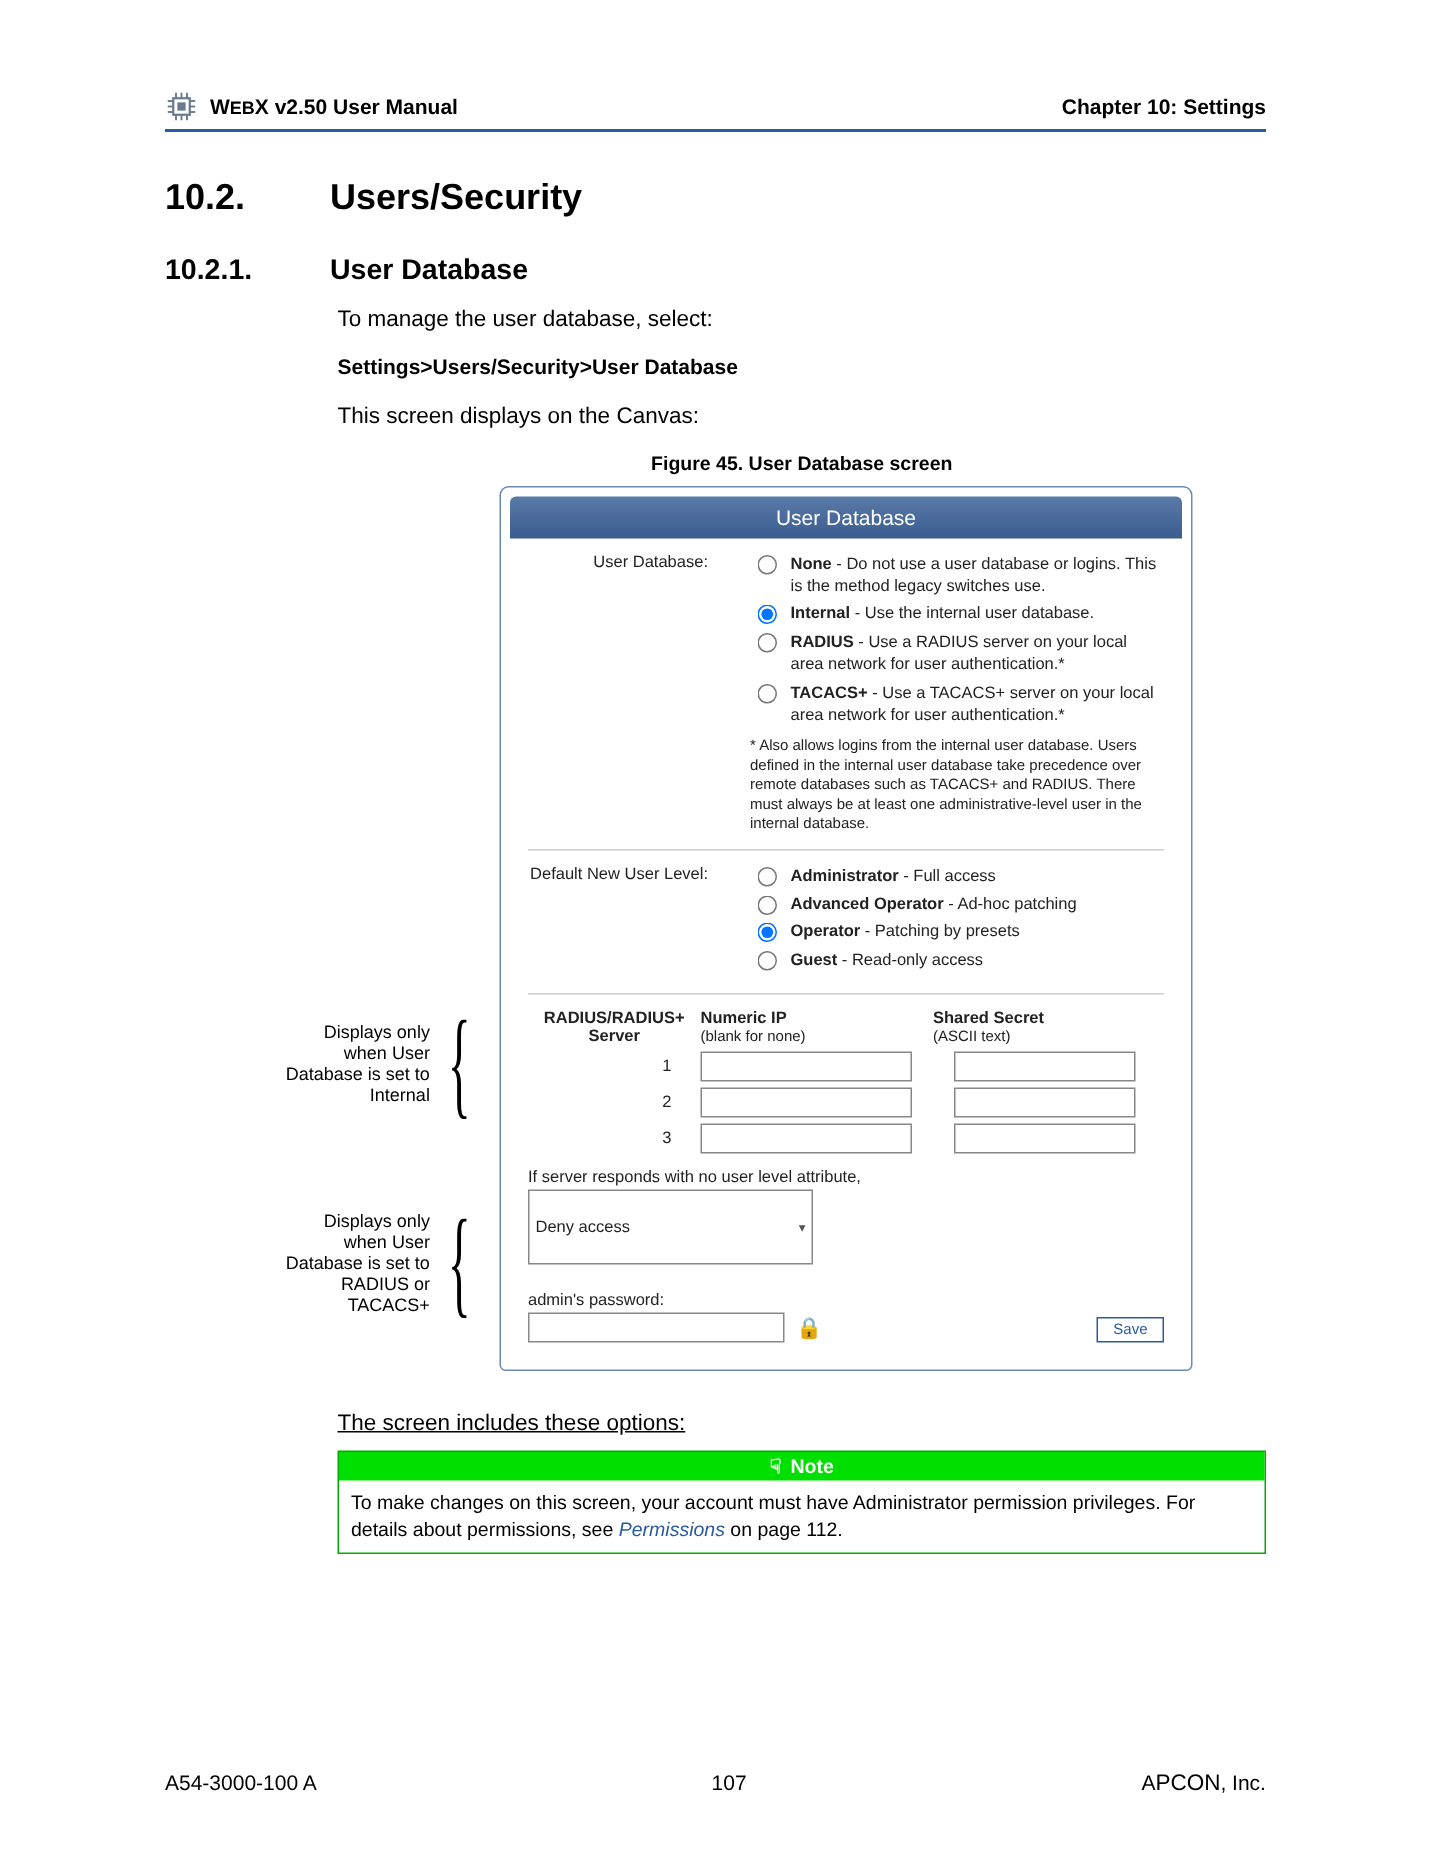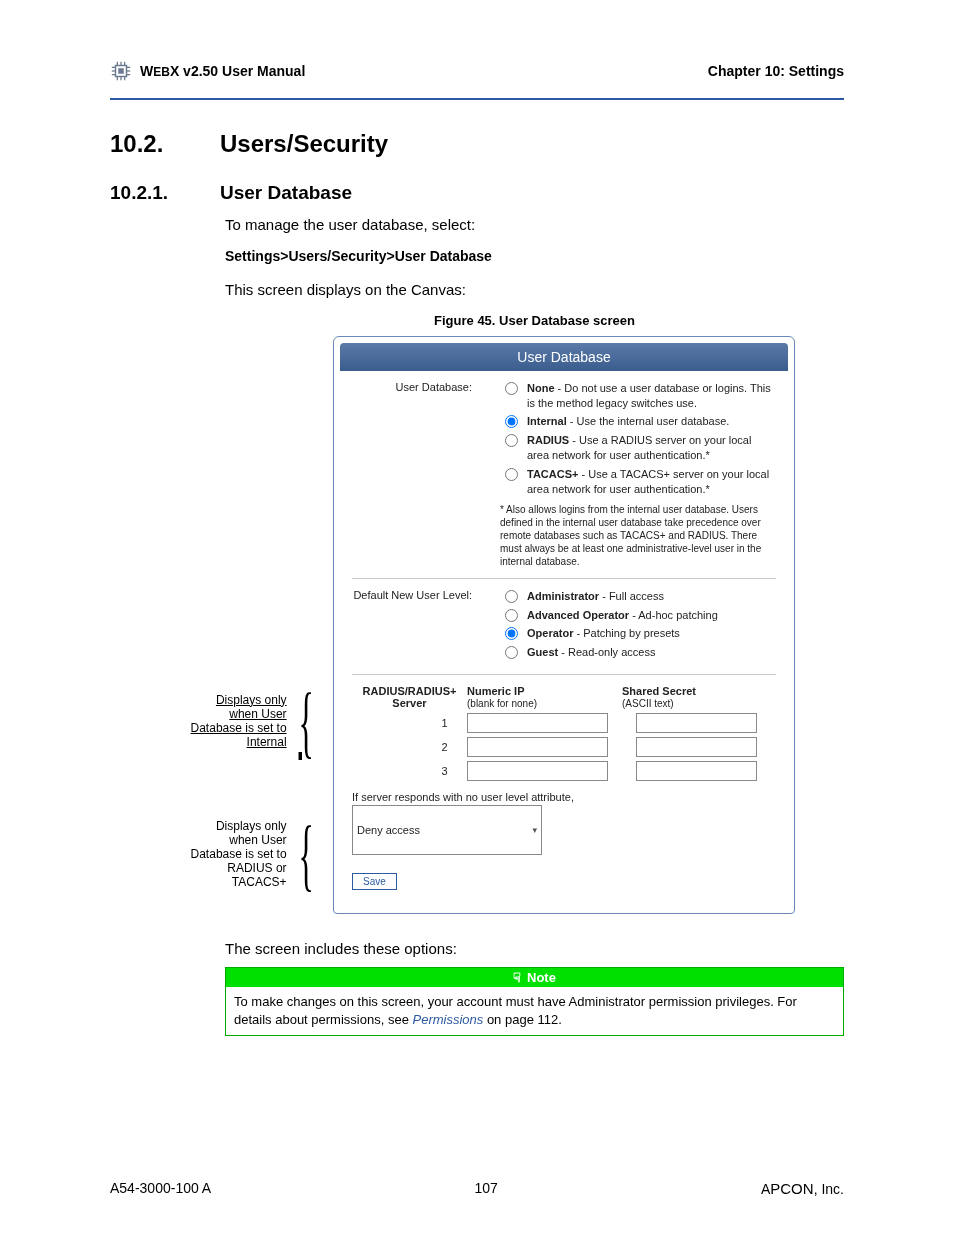--- a/index.html
+++ b/index.html
@@ -14,21 +14,21 @@
     padding: 60px 110px 40px 110px;
     box-sizing: border-box;
     position: relative;
     min-height: 1235px;
   }
   .runhead {
     display: flex;
     justify-content: space-between;
     align-items: center;
     border-bottom: 2px solid #2b5aa0;
-    padding-bottom: 16px;
+    padding-bottom: 4px;
     margin-bottom: 30px;
   }
   .runhead-left {
     display:flex;
     align-items:center;
     gap:8px;
     font-size: 14px;
   }
   .chip-icon {
     width:22px;height:22px;display:inline-block;
@@ -47,21 +47,21 @@
     margin-left:0;
   }
   .annot-col {
     width:140px;
     font-size:12px;
     text-align:right;
     display:flex;
     flex-direction:column;
     padding-top:330px;
   }
-  .annot1 { height:110px; display:flex;align-items:center;justify-content:flex-end;text-decoration:underline; }
+  .annot1 { height:110px; display:flex;align-items:center;justify-content:flex-end; }
   .annot2 { margin-top:18px; display:flex;align-items:center;justify-content:center; height:120px;}
   .brace {
     font-size:80px; line-height:0.5; color:#000; font-family: "Times New Roman", serif;
     display:inline-block; transform:scaleX(0.4);
   }
   .panel {
     width:460px;
     border:1px solid #6a8ab5;
     border-radius:6px 6px 4px 4px;
     padding:0 0 18px 0;
@@ -102,21 +102,21 @@
   .dropdown {
     display:inline-flex;align-items:center;justify-content:space-between;
     width:180px;border:1px solid #888;padding:18px 4px;background:#fff;font-size:11px;margin-top:2px;
   }
   .dropdown .chev { font-size:9px; color:#555;}
   .pwd-row { display:flex; align-items:flex-end; gap:10px; margin-top:18px; justify-content:space-between;}
   .pwd-left { display:flex; flex-direction:column; gap:2px;}
   .pwd-input { width:165px; height:16px; border:1px solid #888;}
   .savebtn { border:1px solid #2b5aa0; color:#2b5aa0; background:#fff; padding:2px 10px; font-size:10px; cursor:pointer;}
   .lock-icon { font-size:14px; color:#c8a020;}
-  .aftertext { margin-left:115px; font-size:15px; margin-top:26px;}
+  .aftertext { margin-left:115px; font-size:15px; margin-top:26px;text-decoration:underline;}
   .notebox { margin:10px 0 0 115px; border:1px solid #0a0; font-size:13px;}
   .notebox-title { background:#00e000; color:#fff; text-align:center; font-weight:bold; padding:2px 0; display:flex;align-items:center;justify-content:center;gap:6px;}
   .notebox-body { padding:6px 8px; line-height:1.4;}
   .notebox-body a { color:#2b5aa0; font-style:italic; text-decoration:none;}
   .footer {
     position:absolute; bottom:38px; left:110px; right:110px;
     display:flex; justify-content:space-between; font-size:14px;
   }
   .sc { font-variant: small-caps; }
 </style>
@@ -258,20 +258,27 @@
               <input class="ss" style="">
             </div>
           <div class="nolevel-line">If server responds with no user level attribute,</div>
           <div class="dropdown">
             <span>Deny access</span>
             <span class="chev">▾</span>
           </div>
         </div>
 
         <div class="pwd-row">
+          <div class="pwd-left">
+            <span>admin's password:</span>
+            <div style="display:flex;align-items:center;gap:8px;">
+              <input class="pwd-input" type="password" style="">
+              <span class="lock-icon">🔒</span>
+            </div>
+          </div>
           <button class="savebtn">Save</button>
         </div>
 
       </div>
     </div>
   </div>
 
   <div class="aftertext">The screen includes these options:</div>
 
   <div class="notebox">

